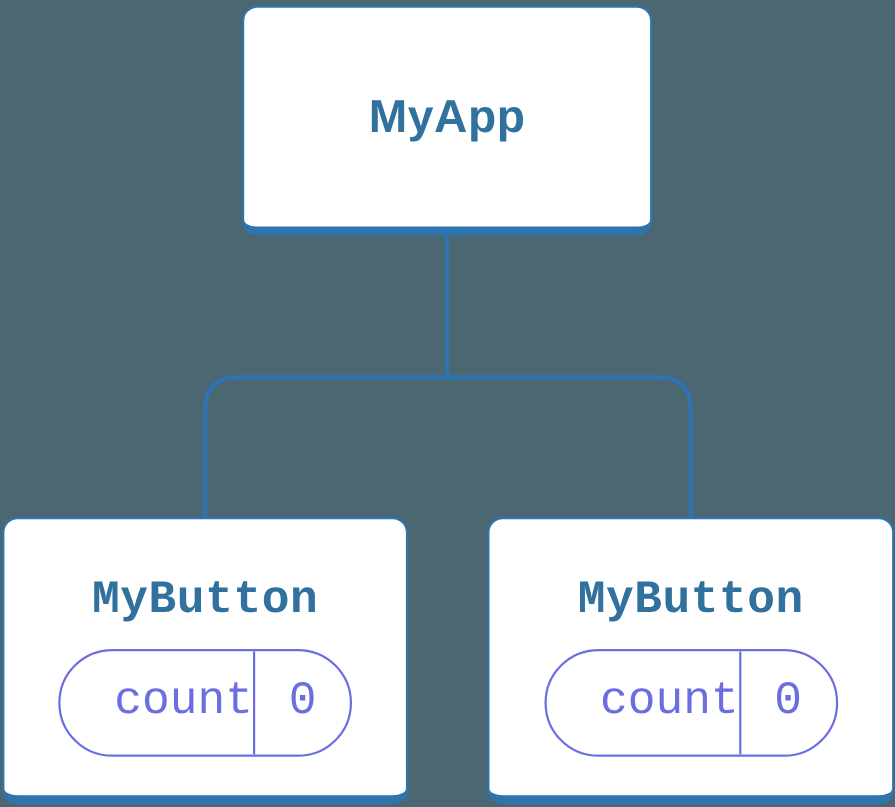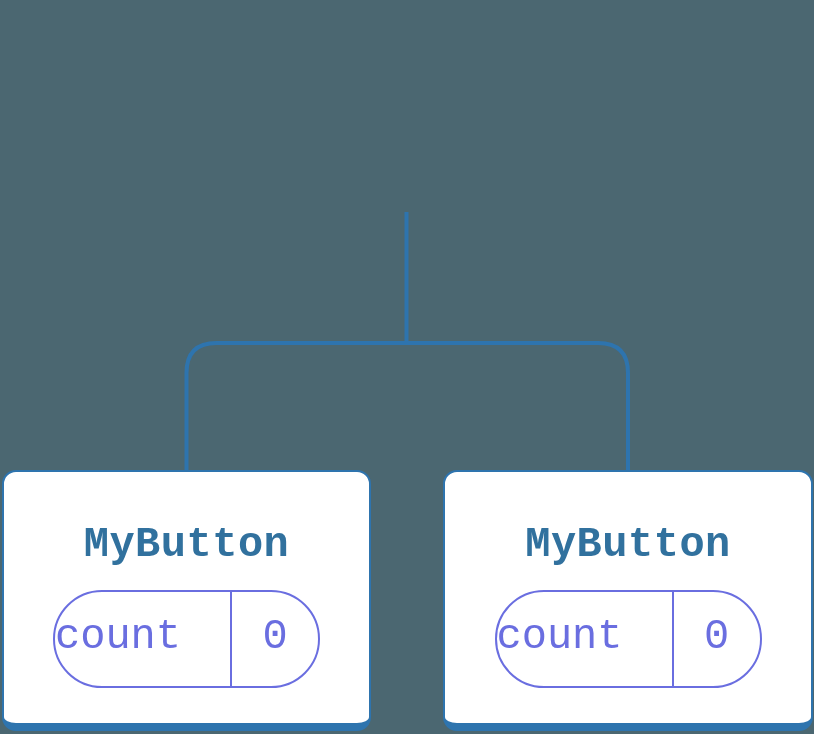--- a/index.html
+++ b/index.html
@@ -70,21 +70,21 @@
     border-radius: 49px;
     background: var(--node-fill);
     display: flex;
     align-items: stretch;
     overflow: hidden;
   }
   .state-name-cell {
     flex: 1;
     display: flex;
     align-items: center;
-    justify-content: flex-start;
+    justify-content: flex-end;
   }
   .state-value-cell {
     width: 88px;
     border-left: 2px solid var(--state-accent);
     display: flex;
     align-items: center;
     justify-content: center;
   }
   .state-text {
     color: var(--state-accent);
@@ -97,20 +97,23 @@
 </head>
 <body>
 
 <div class="canvas">
 
   <svg class="connectors" viewBox="0 0 814 734" xmlns="http://www.w3.org/2000/svg">
     <path d="M 406.5 212 V 343"></path>
     <path d="M 186.5 472 V 373 Q 186.5 343 216.5 343 H 598 Q 628 343 628 373 V 472"></path>
   </svg>
 
+  <div class="node node-root">
+    <div class="node-label">MyApp</div>
+  </div>
 
   <div class="node node-child node-child-left">
     <div class="node-label">MyButton</div>
     <div class="state-pill">
       <div class="state-name-cell">
         <span class="state-text">count</span>
       </div>
       <div class="state-value-cell">
         <span class="state-text">0</span>
       </div>

